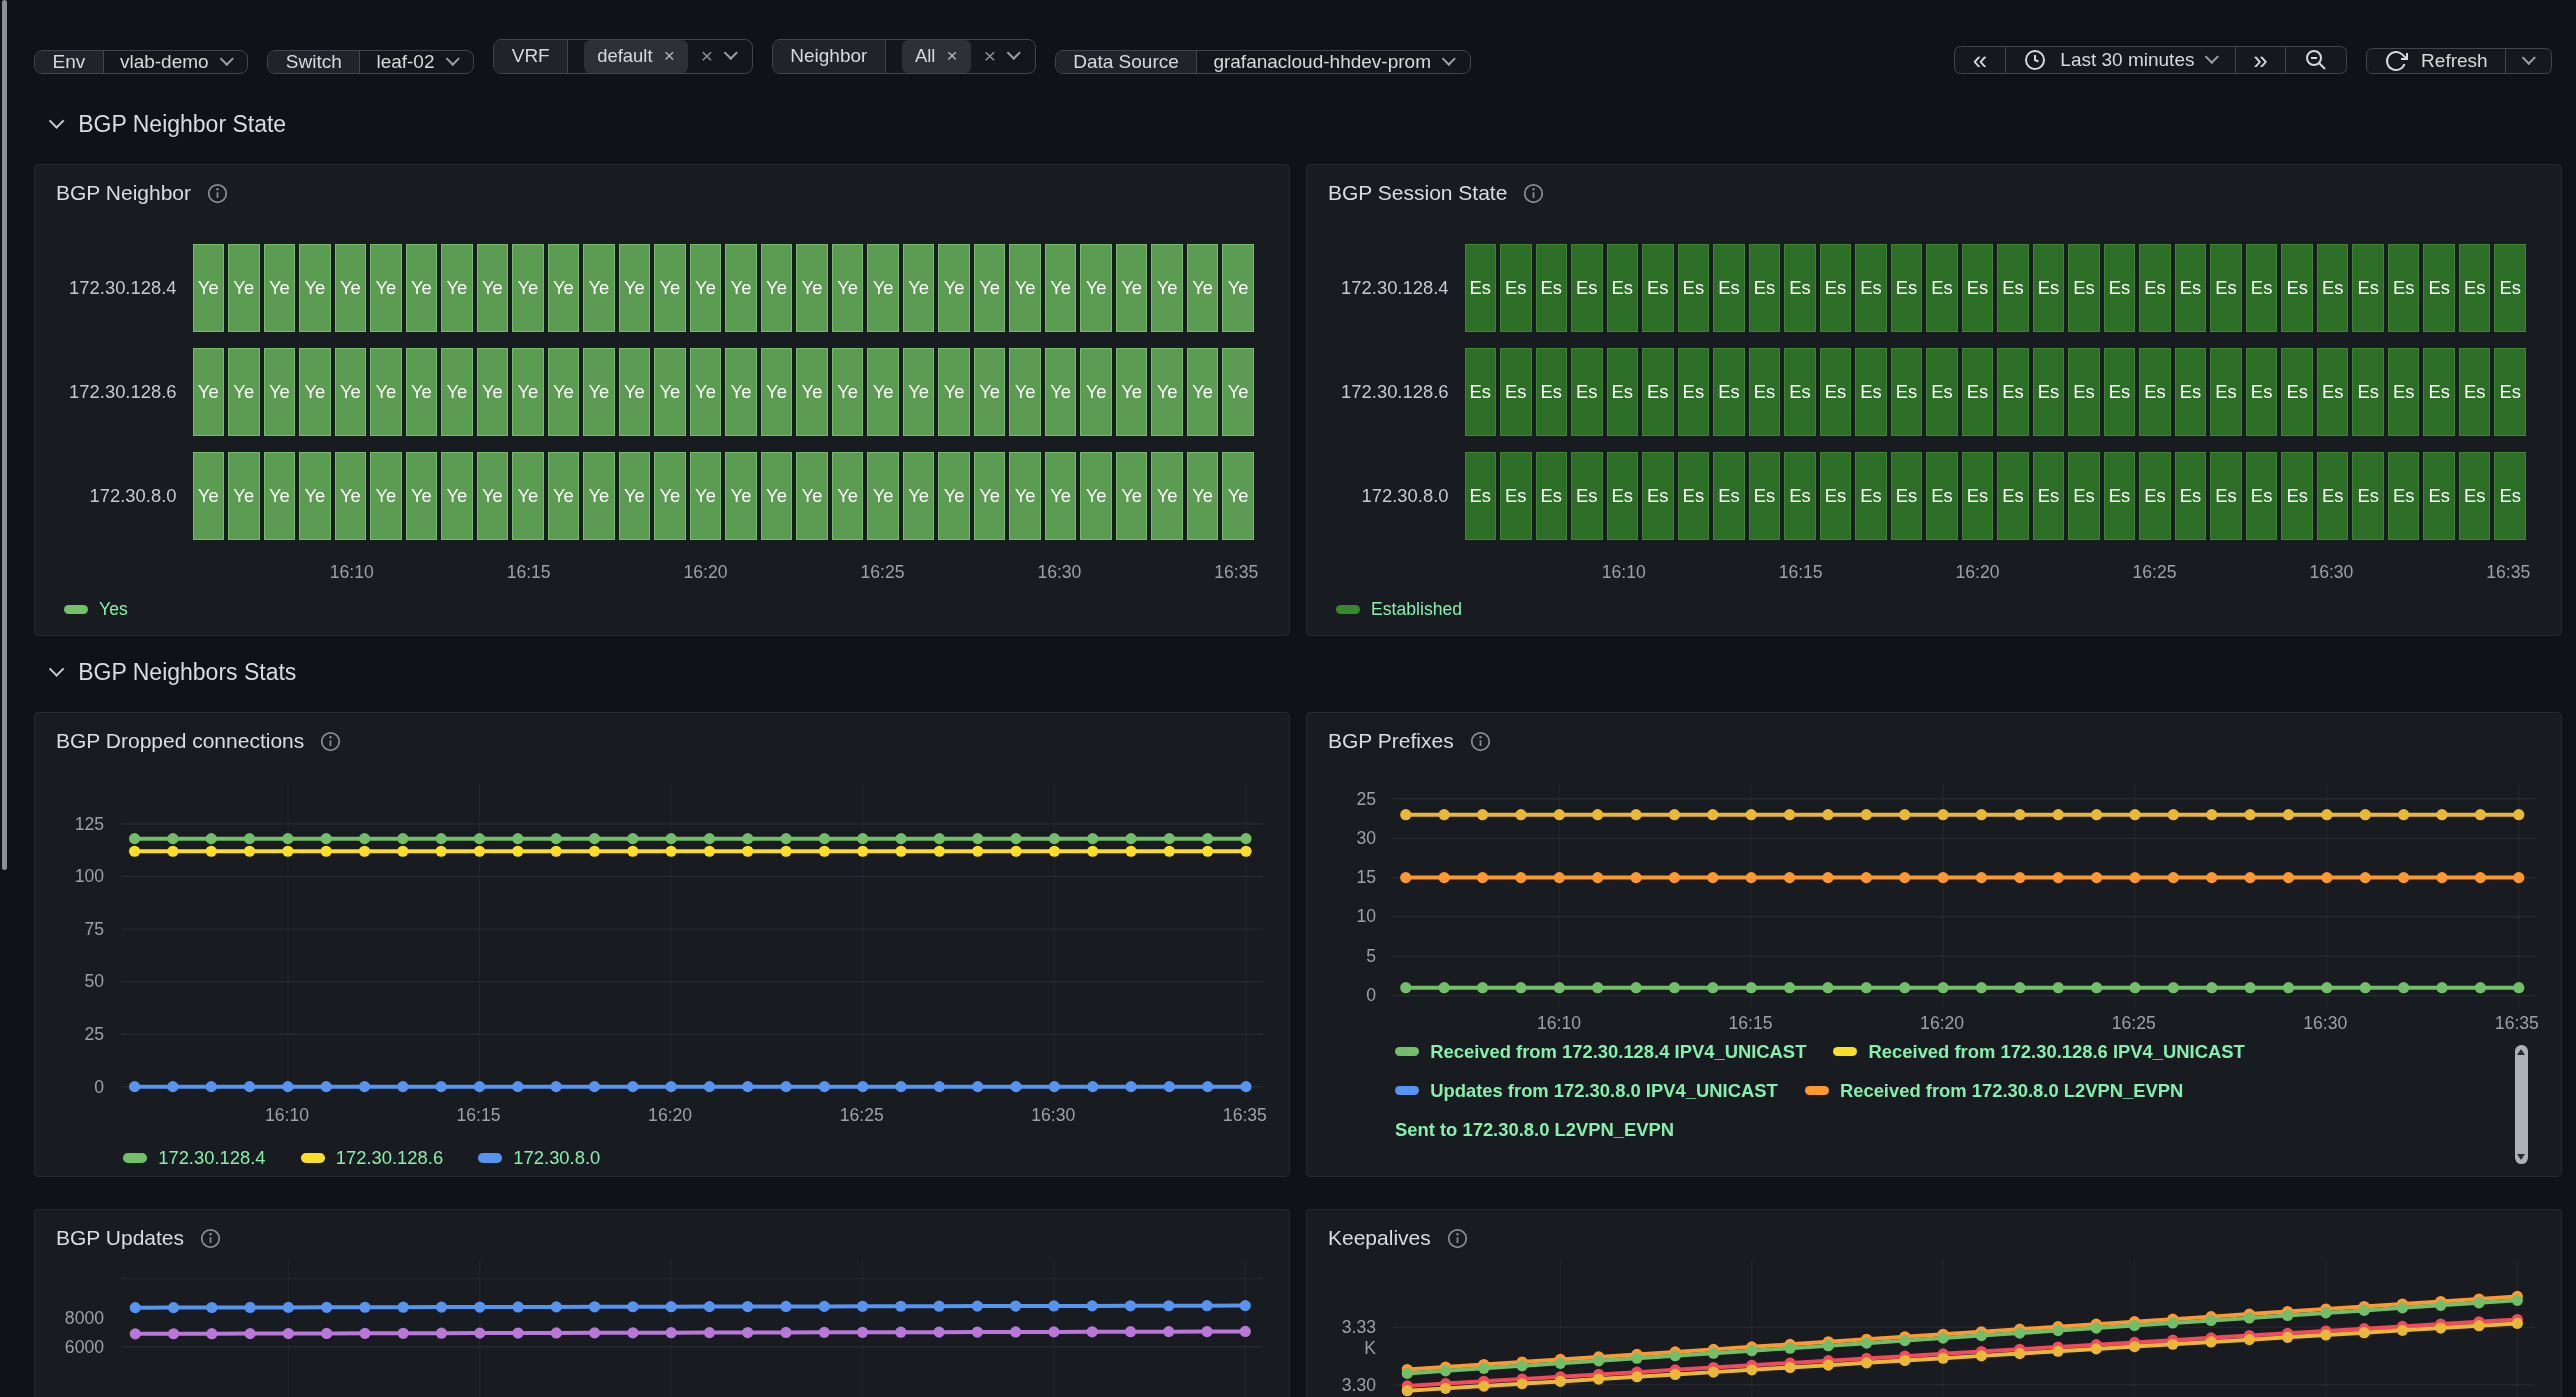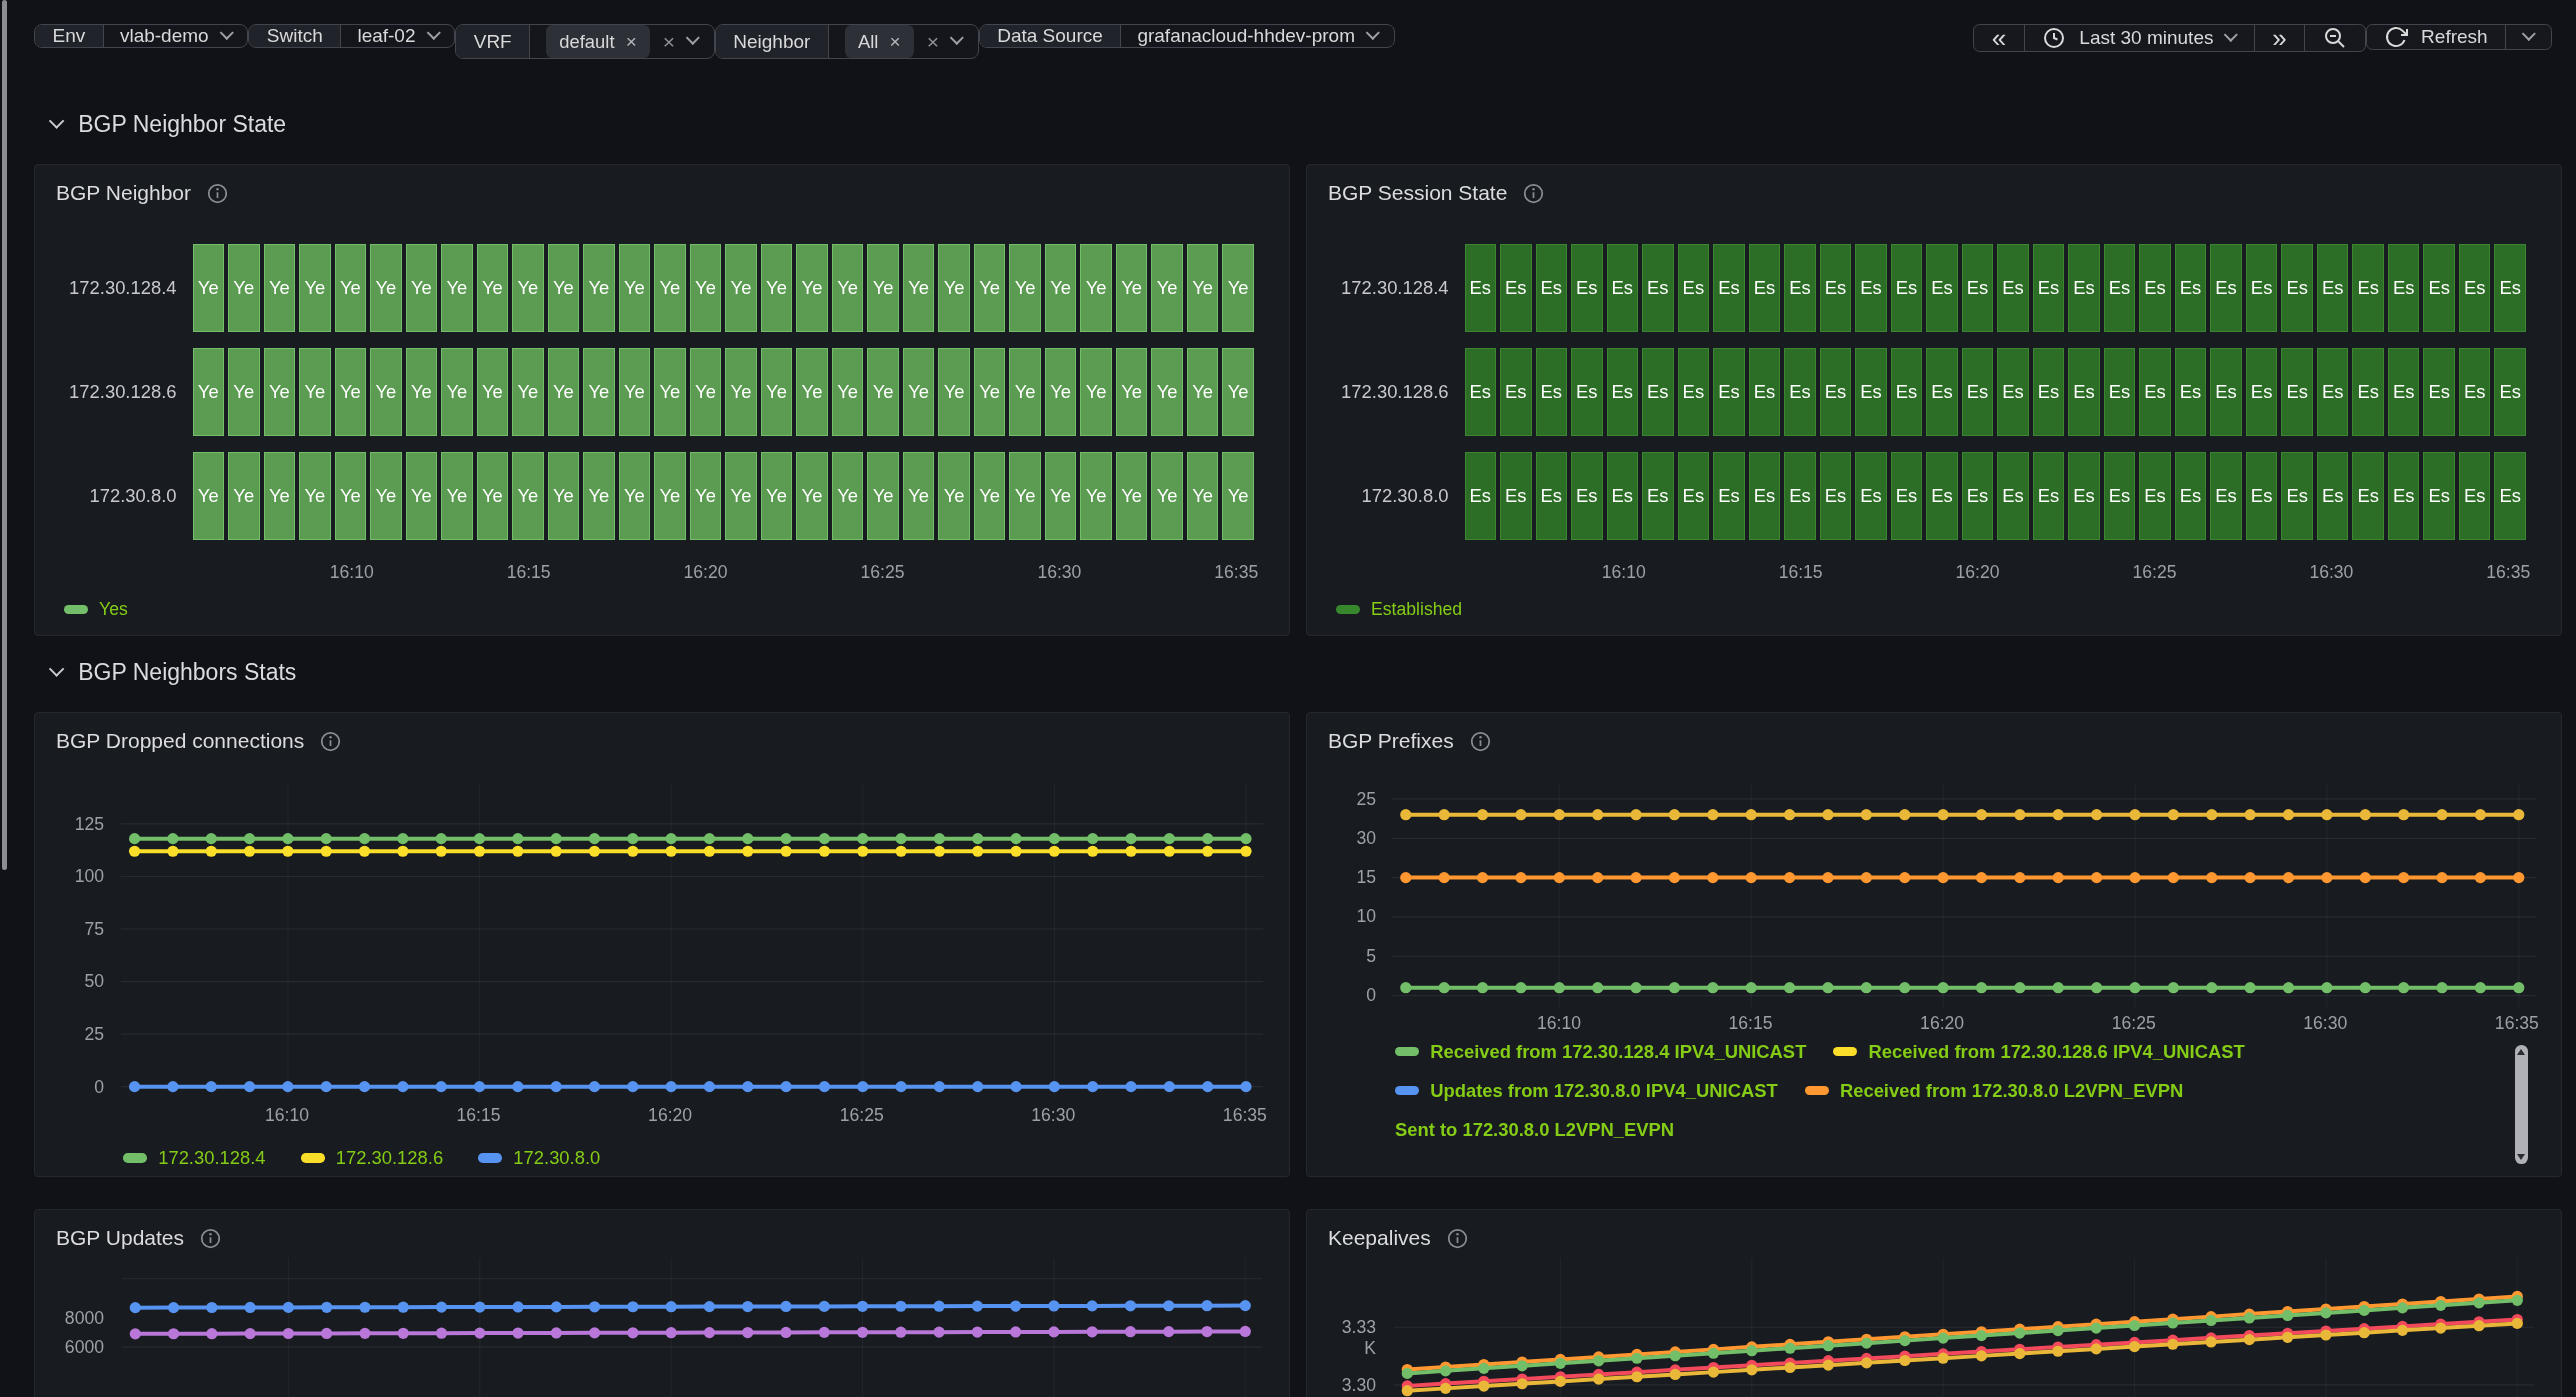--- a/index.html
+++ b/index.html
@@ -8,21 +8,21 @@
     background:#111217;
     font-family:"Liberation Sans", sans-serif;
     color:#D8D9DA;
     position:relative;
   }
   
   .left-scroll { position:absolute; left:1.6px; top:0; width:5.6px; height:870px;
     background:#8C8E93; border-radius:3.2px; z-index:50; }
   
   .toolbar { position:absolute; left:34px; right:24px; top:24px; height:50px;
-    display:flex; align-items:flex-start; }
+    display:flex; align-items:flex-end; gap:19px; }
   .vg { display:flex; align-items:stretch; border:0.8px solid #42454D; border-radius:8px;
     overflow:hidden; background:#14161B; }
   .vg-label { display:flex; align-items:center; padding:0 17.6px; background:#202329;
     font-size:19px; color:#D8D9DA; border-right:0.8px solid #42454D; white-space:nowrap; }
   .vg-value { display:flex; align-items:center; gap:13px; padding:0 16px;
     font-size:19px; color:#D8D9DA; white-space:nowrap; }
   .chip { display:flex; align-items:center; gap:11.2px; background:#2D3036;
     border-radius:6.4px; padding:5.6px 13px; font-size:18.4px; }
   .chip .x { color:#B4B6BC; font-size:19px; }
   .clear-x { color:#8E9096; font-size:21px; }
@@ -55,21 +55,21 @@
     justify-content:flex-end; font-size:18.4px; color:#C8C9D0; }
   .tl-cells { flex:1; display:flex; gap:4px; }
   .tl-cell { flex:1; border:1.6px solid; display:flex; align-items:center;
     justify-content:center; font-size:18.4px; color:#FFFFFF; }
   .tl-axis { position:relative; height:35px; margin-left:135px; }
   .tl-tick { position:absolute; top:6.4px; width:80px; margin-left:-40px;
     text-align:center; font-size:17.6px; color:#9EA0A7; }
   .tl-legend { display:flex; gap:35px; margin:8px 0 0 6.4px; }
   .leg-item { display:flex; align-items:center; gap:11.2px; white-space:nowrap; }
   .leg-swatch { width:24px; height:9.6px; border-radius:4.8px; display:inline-block; }
-  .leg-label { font-size:17.6px; color:#84cc16; }
+  .leg-label { font-size:17.6px; color:#86efac; }
   
   .chart-area { position:absolute; left:24px; right:27px; top:71px; bottom:0; }
   .y-col { position:absolute; left:0; top:0; width:53px; height:100%; }
   .y-label { position:absolute; right:8px; width:48px; text-align:right;
     font-size:17.6px; color:#9EA0A7; height:21px; line-height:21px; }
   .plot { position:absolute; left:61px; right:0; top:0; }
   .x-axis { position:absolute; left:61px; right:0; height:26px; }
   .x-label { position:absolute; width:80px; margin-left:-40px; text-align:center;
     font-size:17.6px; color:#9EA0A7; }
   .legend-row { position:absolute; left:64px; display:flex; gap:35px; }

